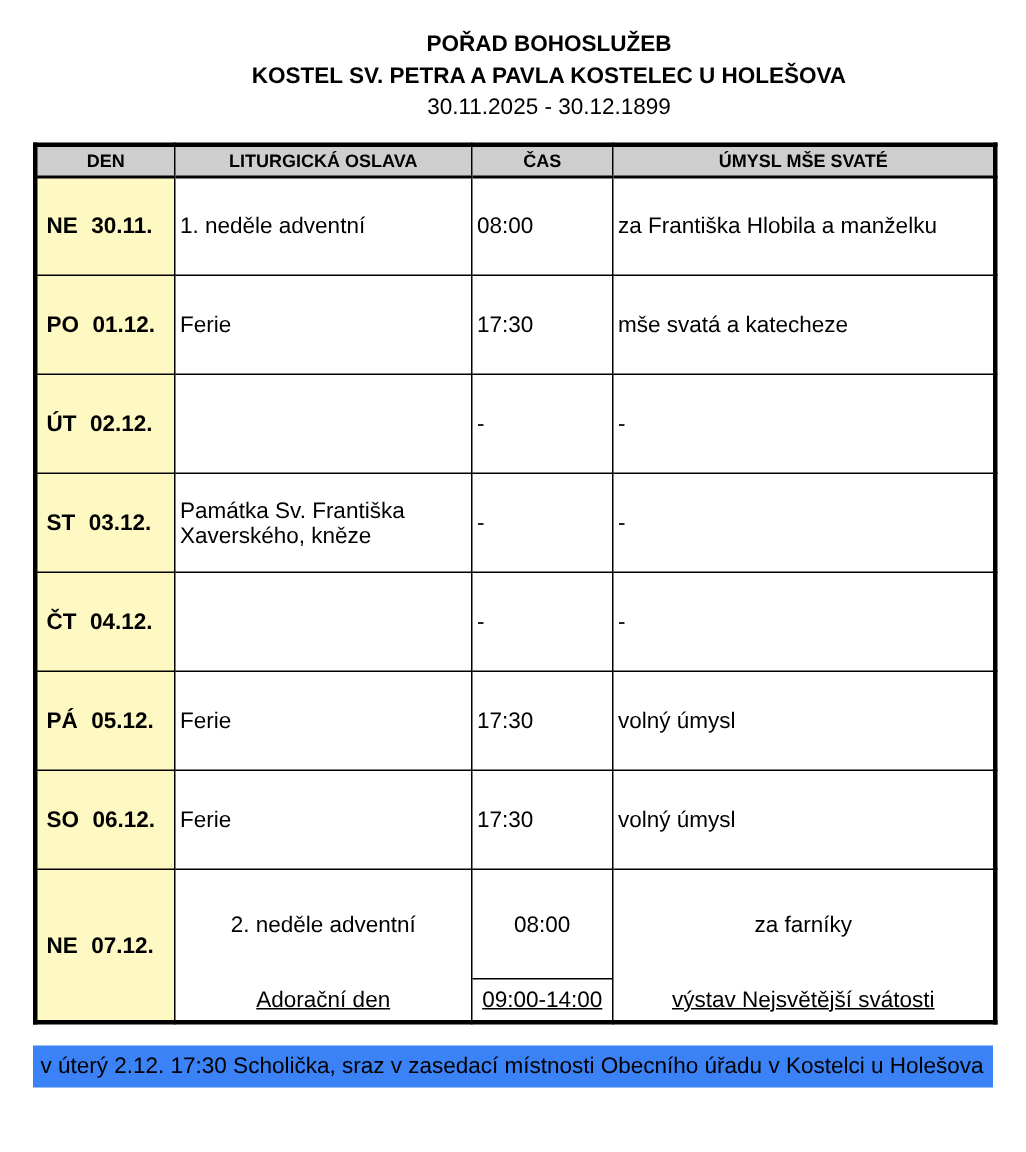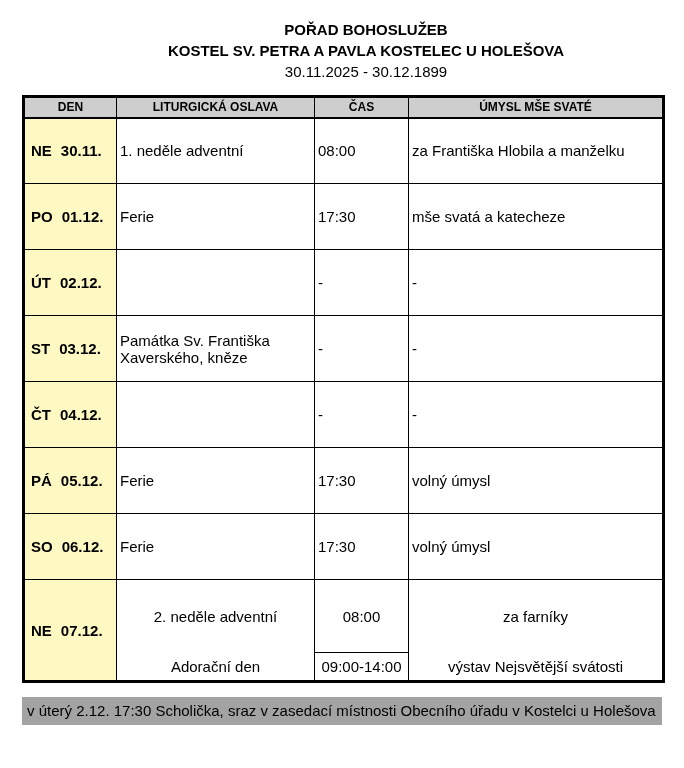--- a/index.html
+++ b/index.html
@@ -70,27 +70,28 @@
     flex: 1;
     display: flex;
     align-items: center;
     justify-content: center;
   }
   .stackwrap .bot {
     height: 28px;
     display: flex;
     align-items: center;
     justify-content: center;
+    text-decoration: underline;
   }
   .stackwrap .bot.timebot { border-top: 1.5px solid #000; }
 
   
   .note {
     margin: 14px 22px 0 22px;
-    background: #a3a3a3;
+    background: #3b82f6;
     font-size: 15px;
     line-height: 21px;
     padding: 3px 5px 4px 5px;
   }
 </style>
 </head>
 <body>
 
 <div class="page">
 

